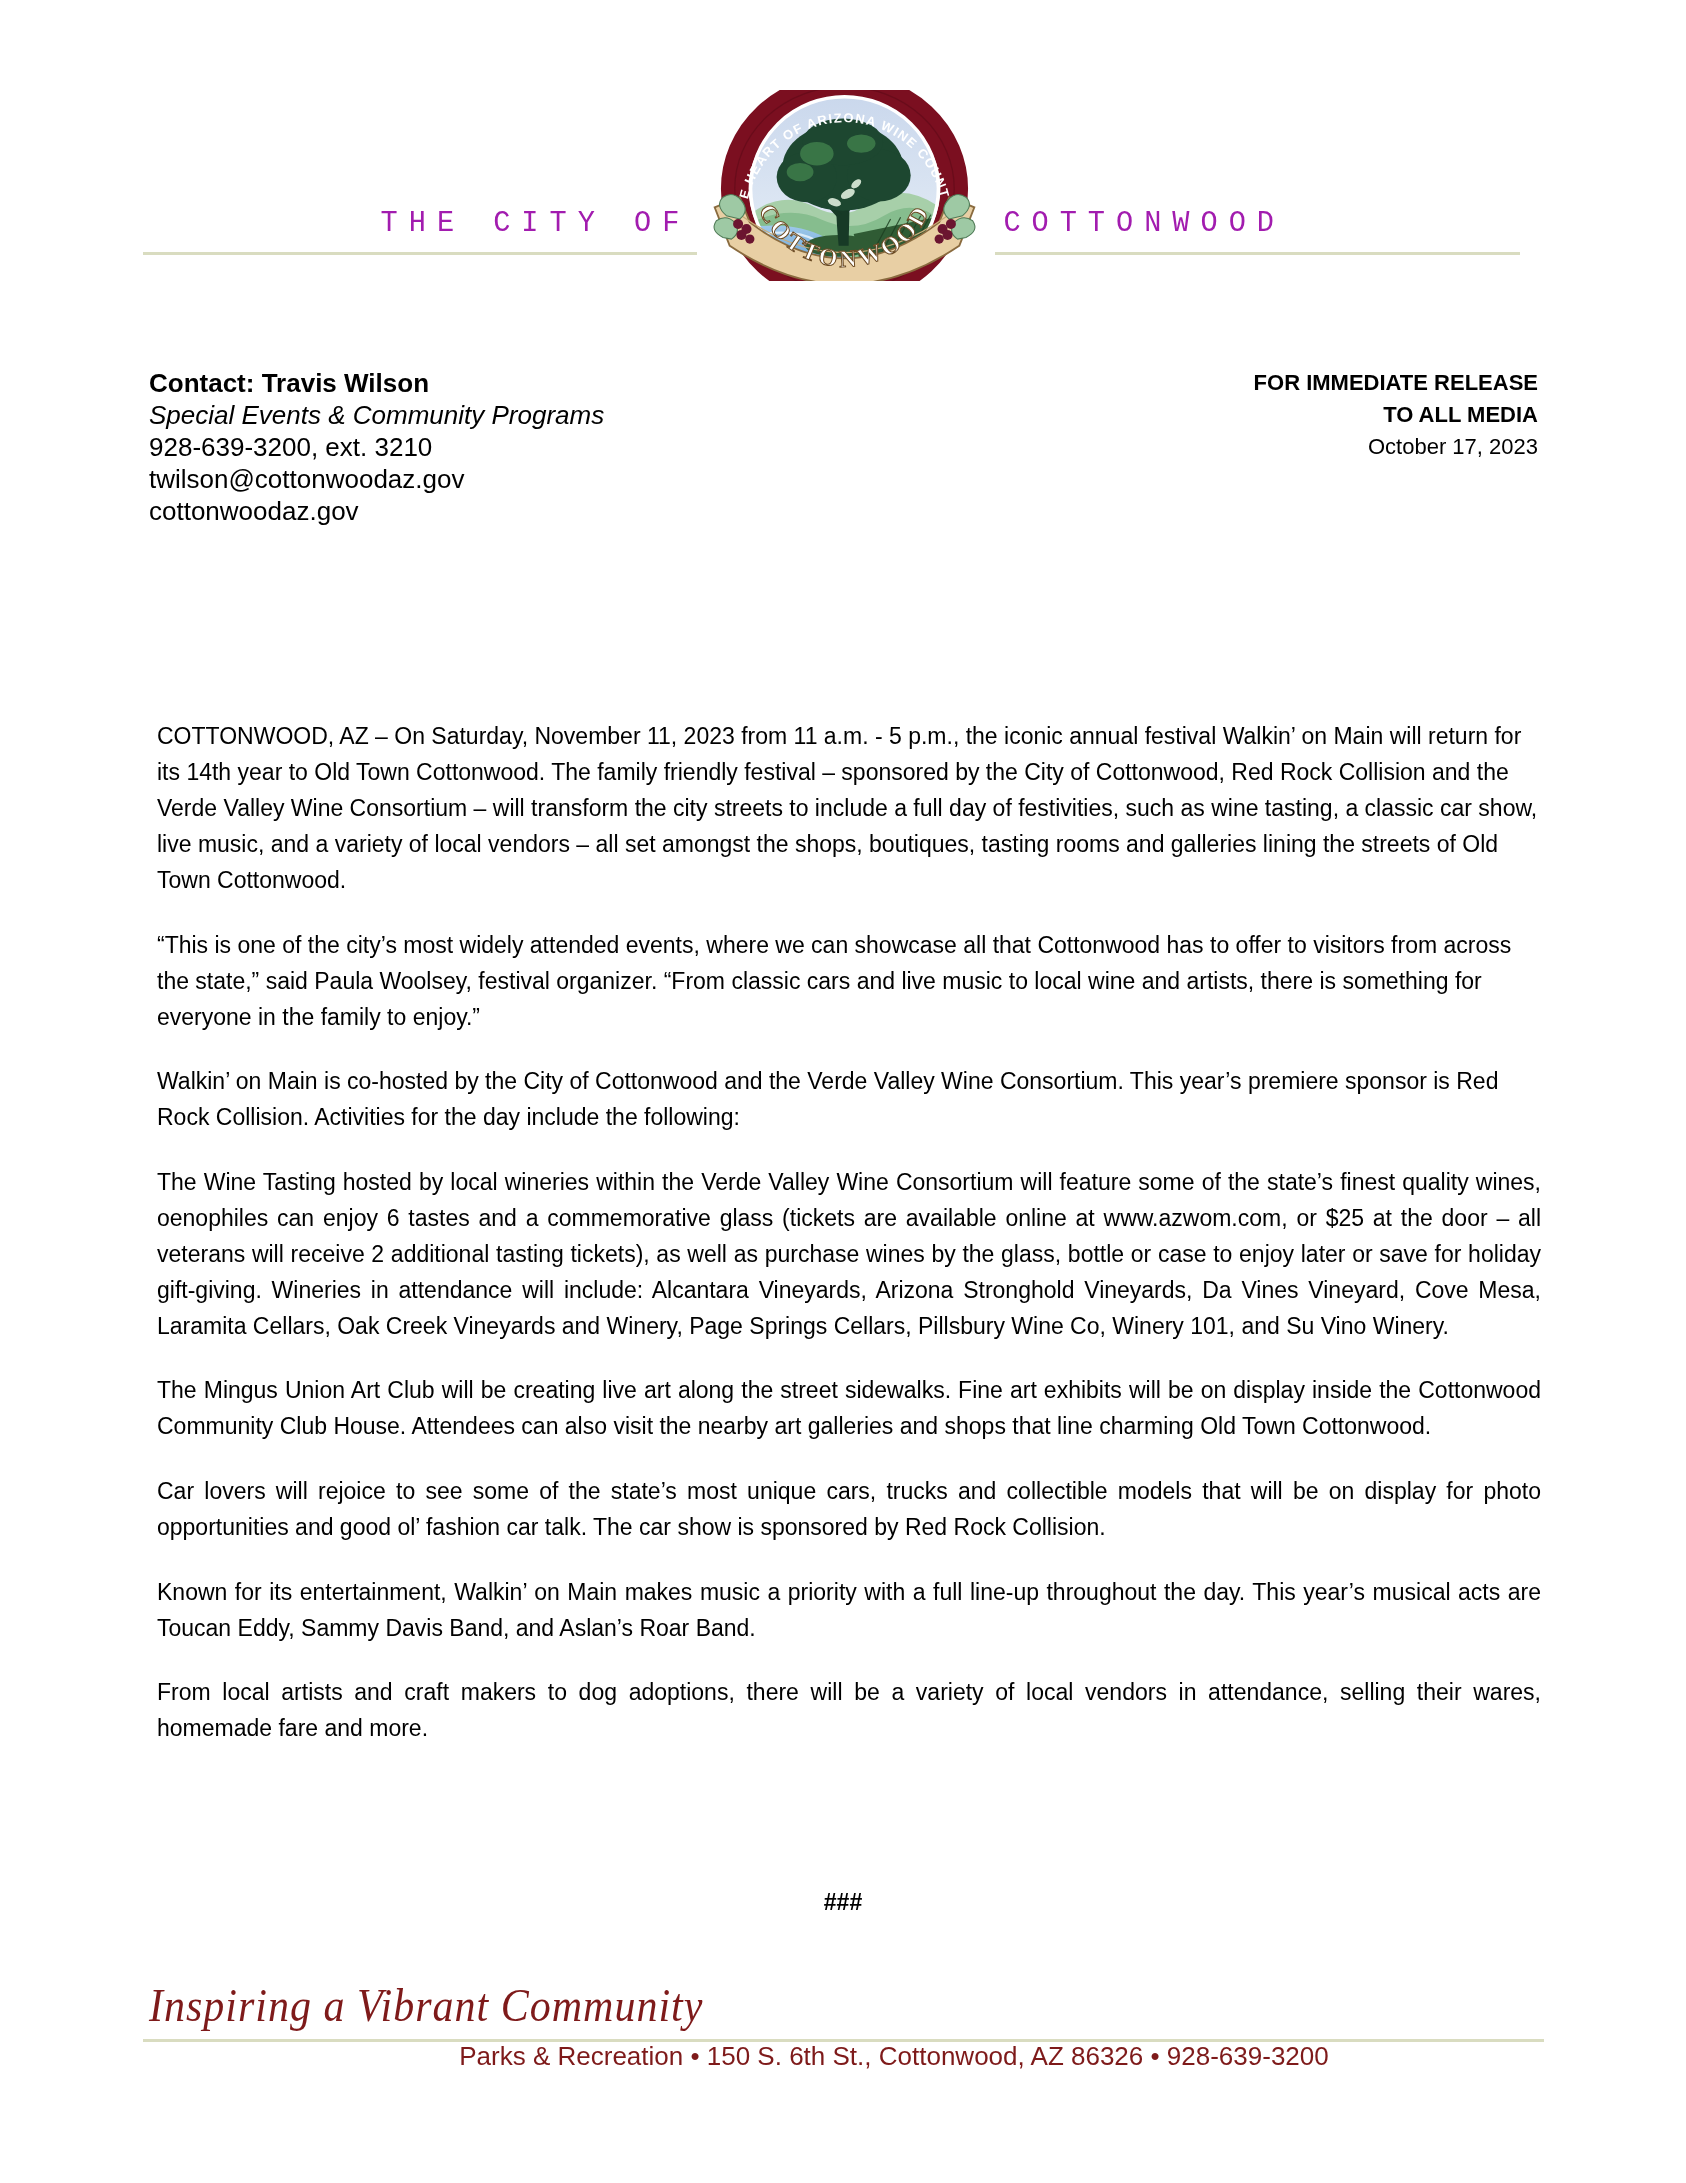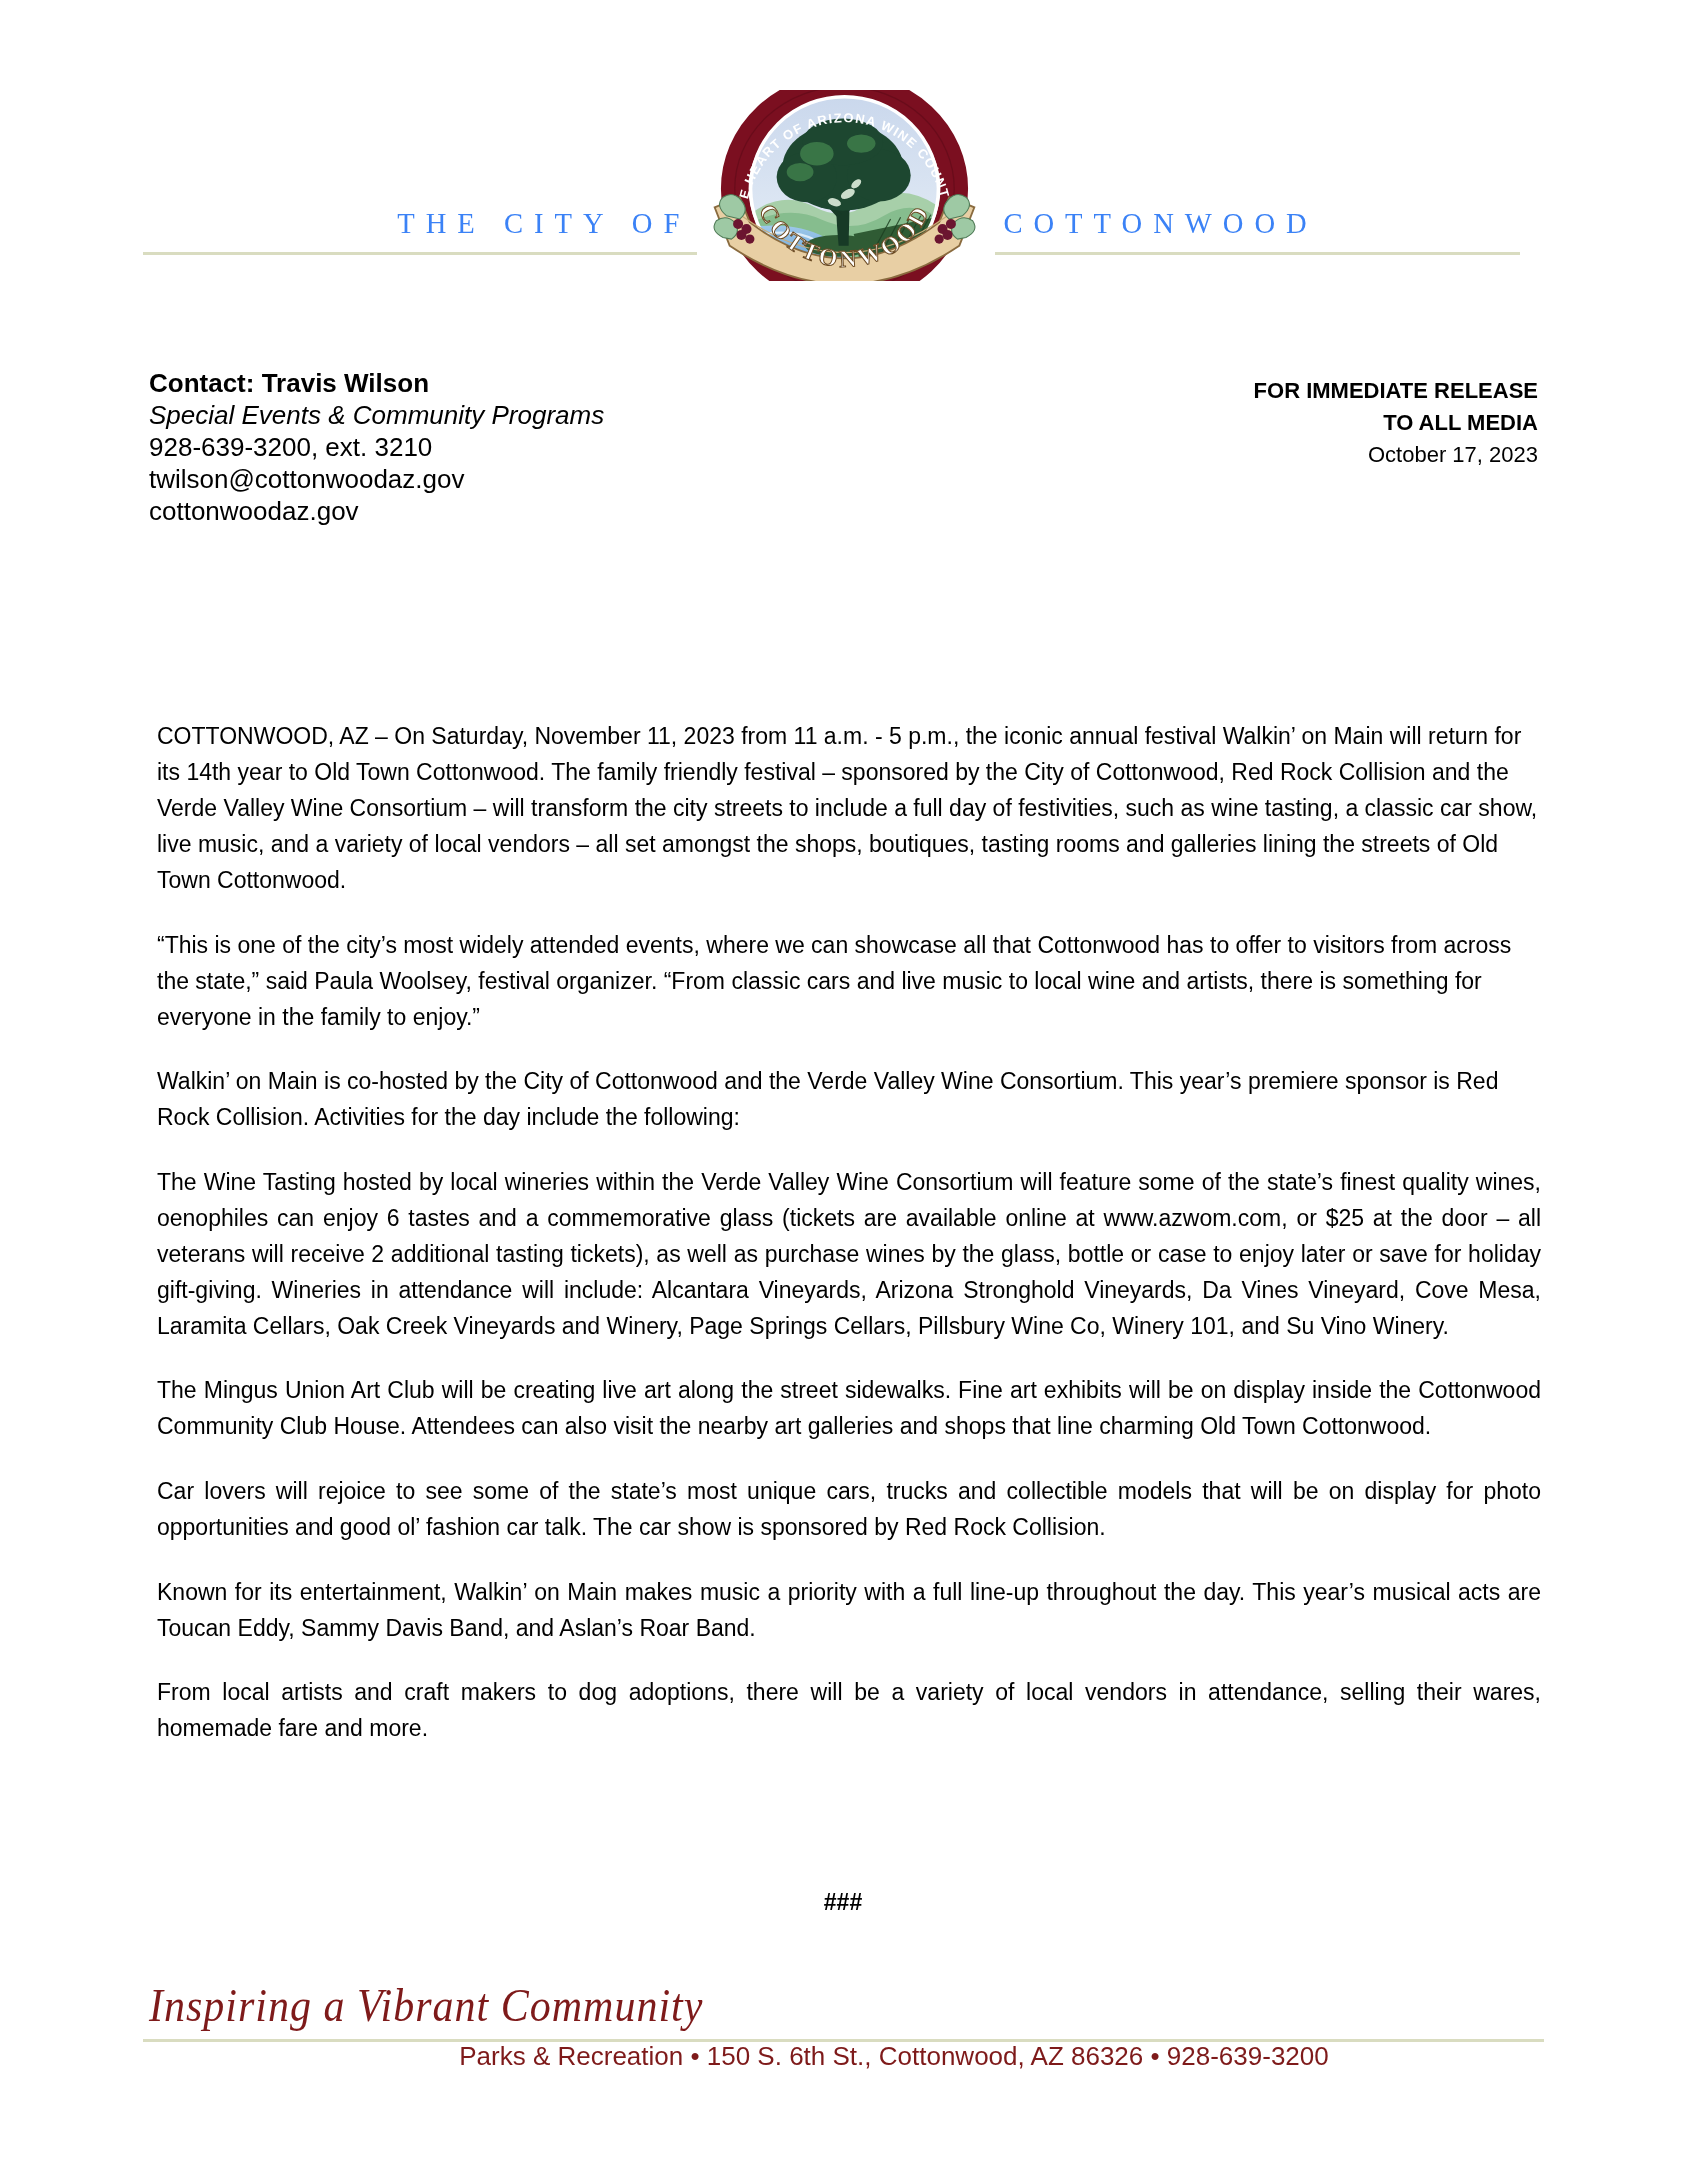--- a/index.html
+++ b/index.html
@@ -33,25 +33,25 @@
   }
   .lh-left, .lh-right {
     position: absolute;
     top: 155px;
     height: 59px;
   }
   .lh-left  { left: 143px;  width: 554px; }
   .lh-right { left: 995px; width: 525px; }
 
   .lh-word {
-    font-family: Liberation Serif, serif;
+    font-family: Liberation Mono, monospace;
     font-size: 28.6px;
     font-weight: 400;
     letter-spacing: 11px;
-    color: #3b82f6;
+    color: #a21caf;
     line-height: 37px;
     white-space: nowrap;
   }
   .lh-left .lh-word  { text-align: right; padding-right: 6.7px; }
   .lh-right .lh-word { text-align: left;  padding-left: 8.4px; }
 
   .lh-rule {
     position: absolute;
     left: 0;
     right: 0;
@@ -83,21 +83,20 @@
   .contact .i { font-style: italic; }
 
   .release {
     position: absolute;
     right: 149px;
     top: 367px;
     width: 588px;
     text-align: right;
     font-size: 22px;
     line-height: 32px;
-    margin-top: 8px;
   }
   .release .b { font-weight: bold; }
 
   
   .headline {
     position: absolute;
     left: 149px;
     top: 571px;
     width: 1388px;
     text-align: center;

